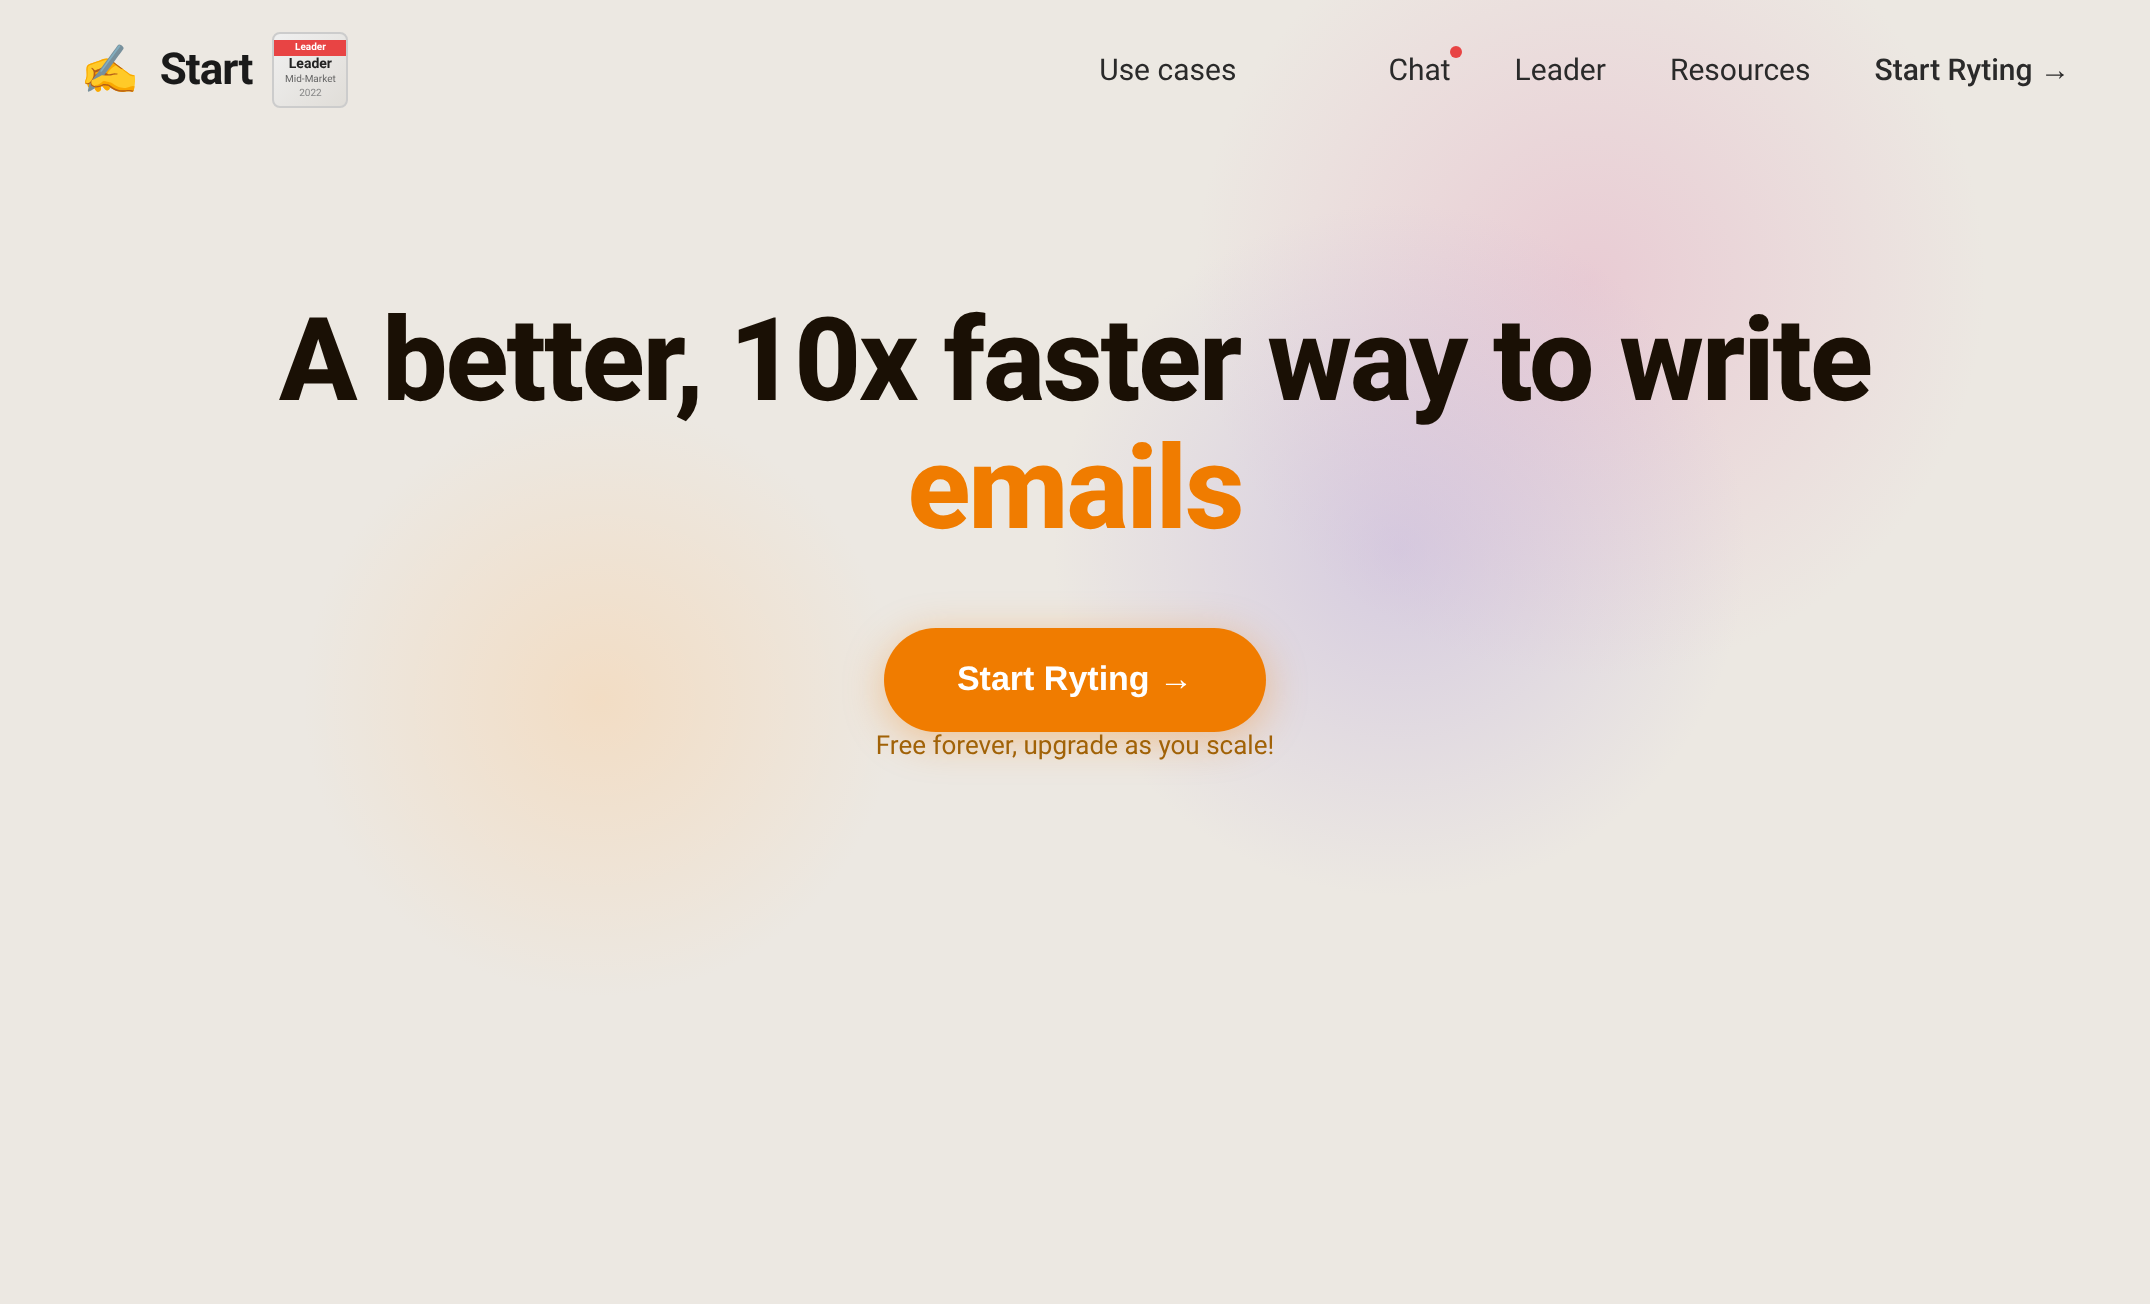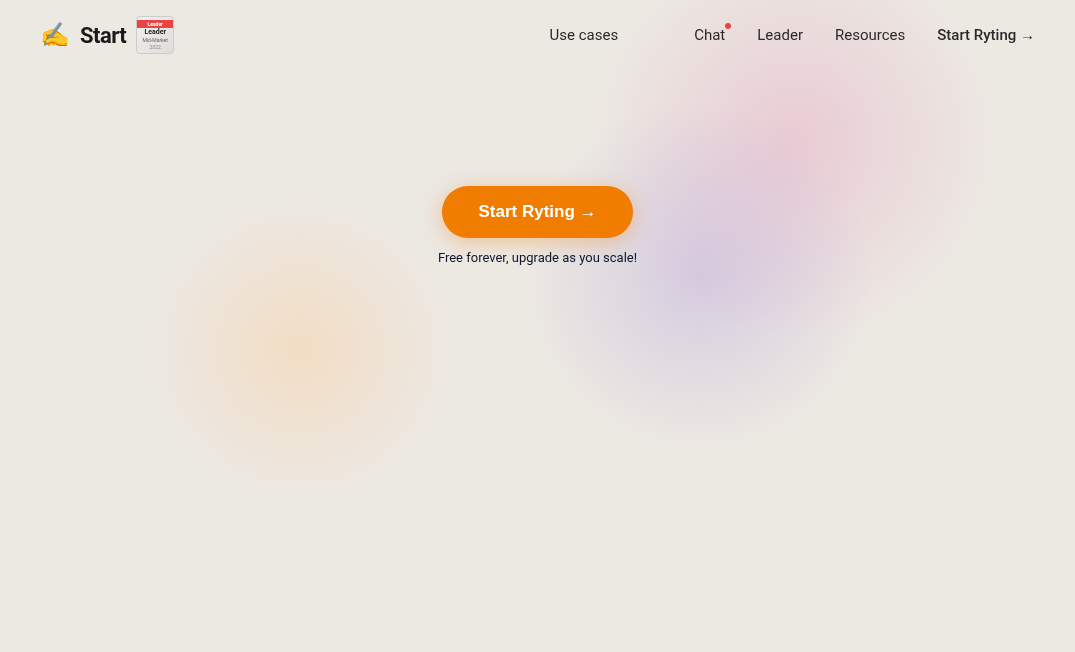--- a/index.html
+++ b/index.html
@@ -214,23 +214,23 @@
       border-radius: 40px;
       cursor: pointer;
       display: flex;
       align-items: center;
       gap: 8px;
       box-shadow: 0 4px 20px rgba(240, 124, 0, 0.35);
       transition: background 0.2s;
     }
 
     .hero-free-text {
-      margin-top: 12px;
+      margin-top: 0;
       font-size: 13px;
-      color: #0f172a;
+      color: #a16207;
     }
   </style>
 </head>
 <body>
 
 <div class="page-wrapper">
 
   <div class="blob-pink"></div>
   <div class="blob-purple"></div>
   <div class="blob-orange"></div>
@@ -253,20 +253,25 @@
         <span>Chat</span>
         <span class="chat-dot"></span>
       </a>
       <a class="nav-link">Leader</a>
       <a class="nav-link">Resources</a>
       <span class="nav-cta">Start Ryting →</span>
     </div>
   </nav>
 
   <section class="hero">
+    <h1 class="hero-title">
+      <span>A better, 10x faster way to write</span>
+      <br>
+      <span class="hero-title-highlight">emails</span>
+    </h1>
 
 
     <button class="hero-cta-btn">Start Ryting →</button>
 
     <p class="hero-free-text">Free forever, upgrade as you scale!</p>
   </section>
 
 </div>
 
 </body></html>

